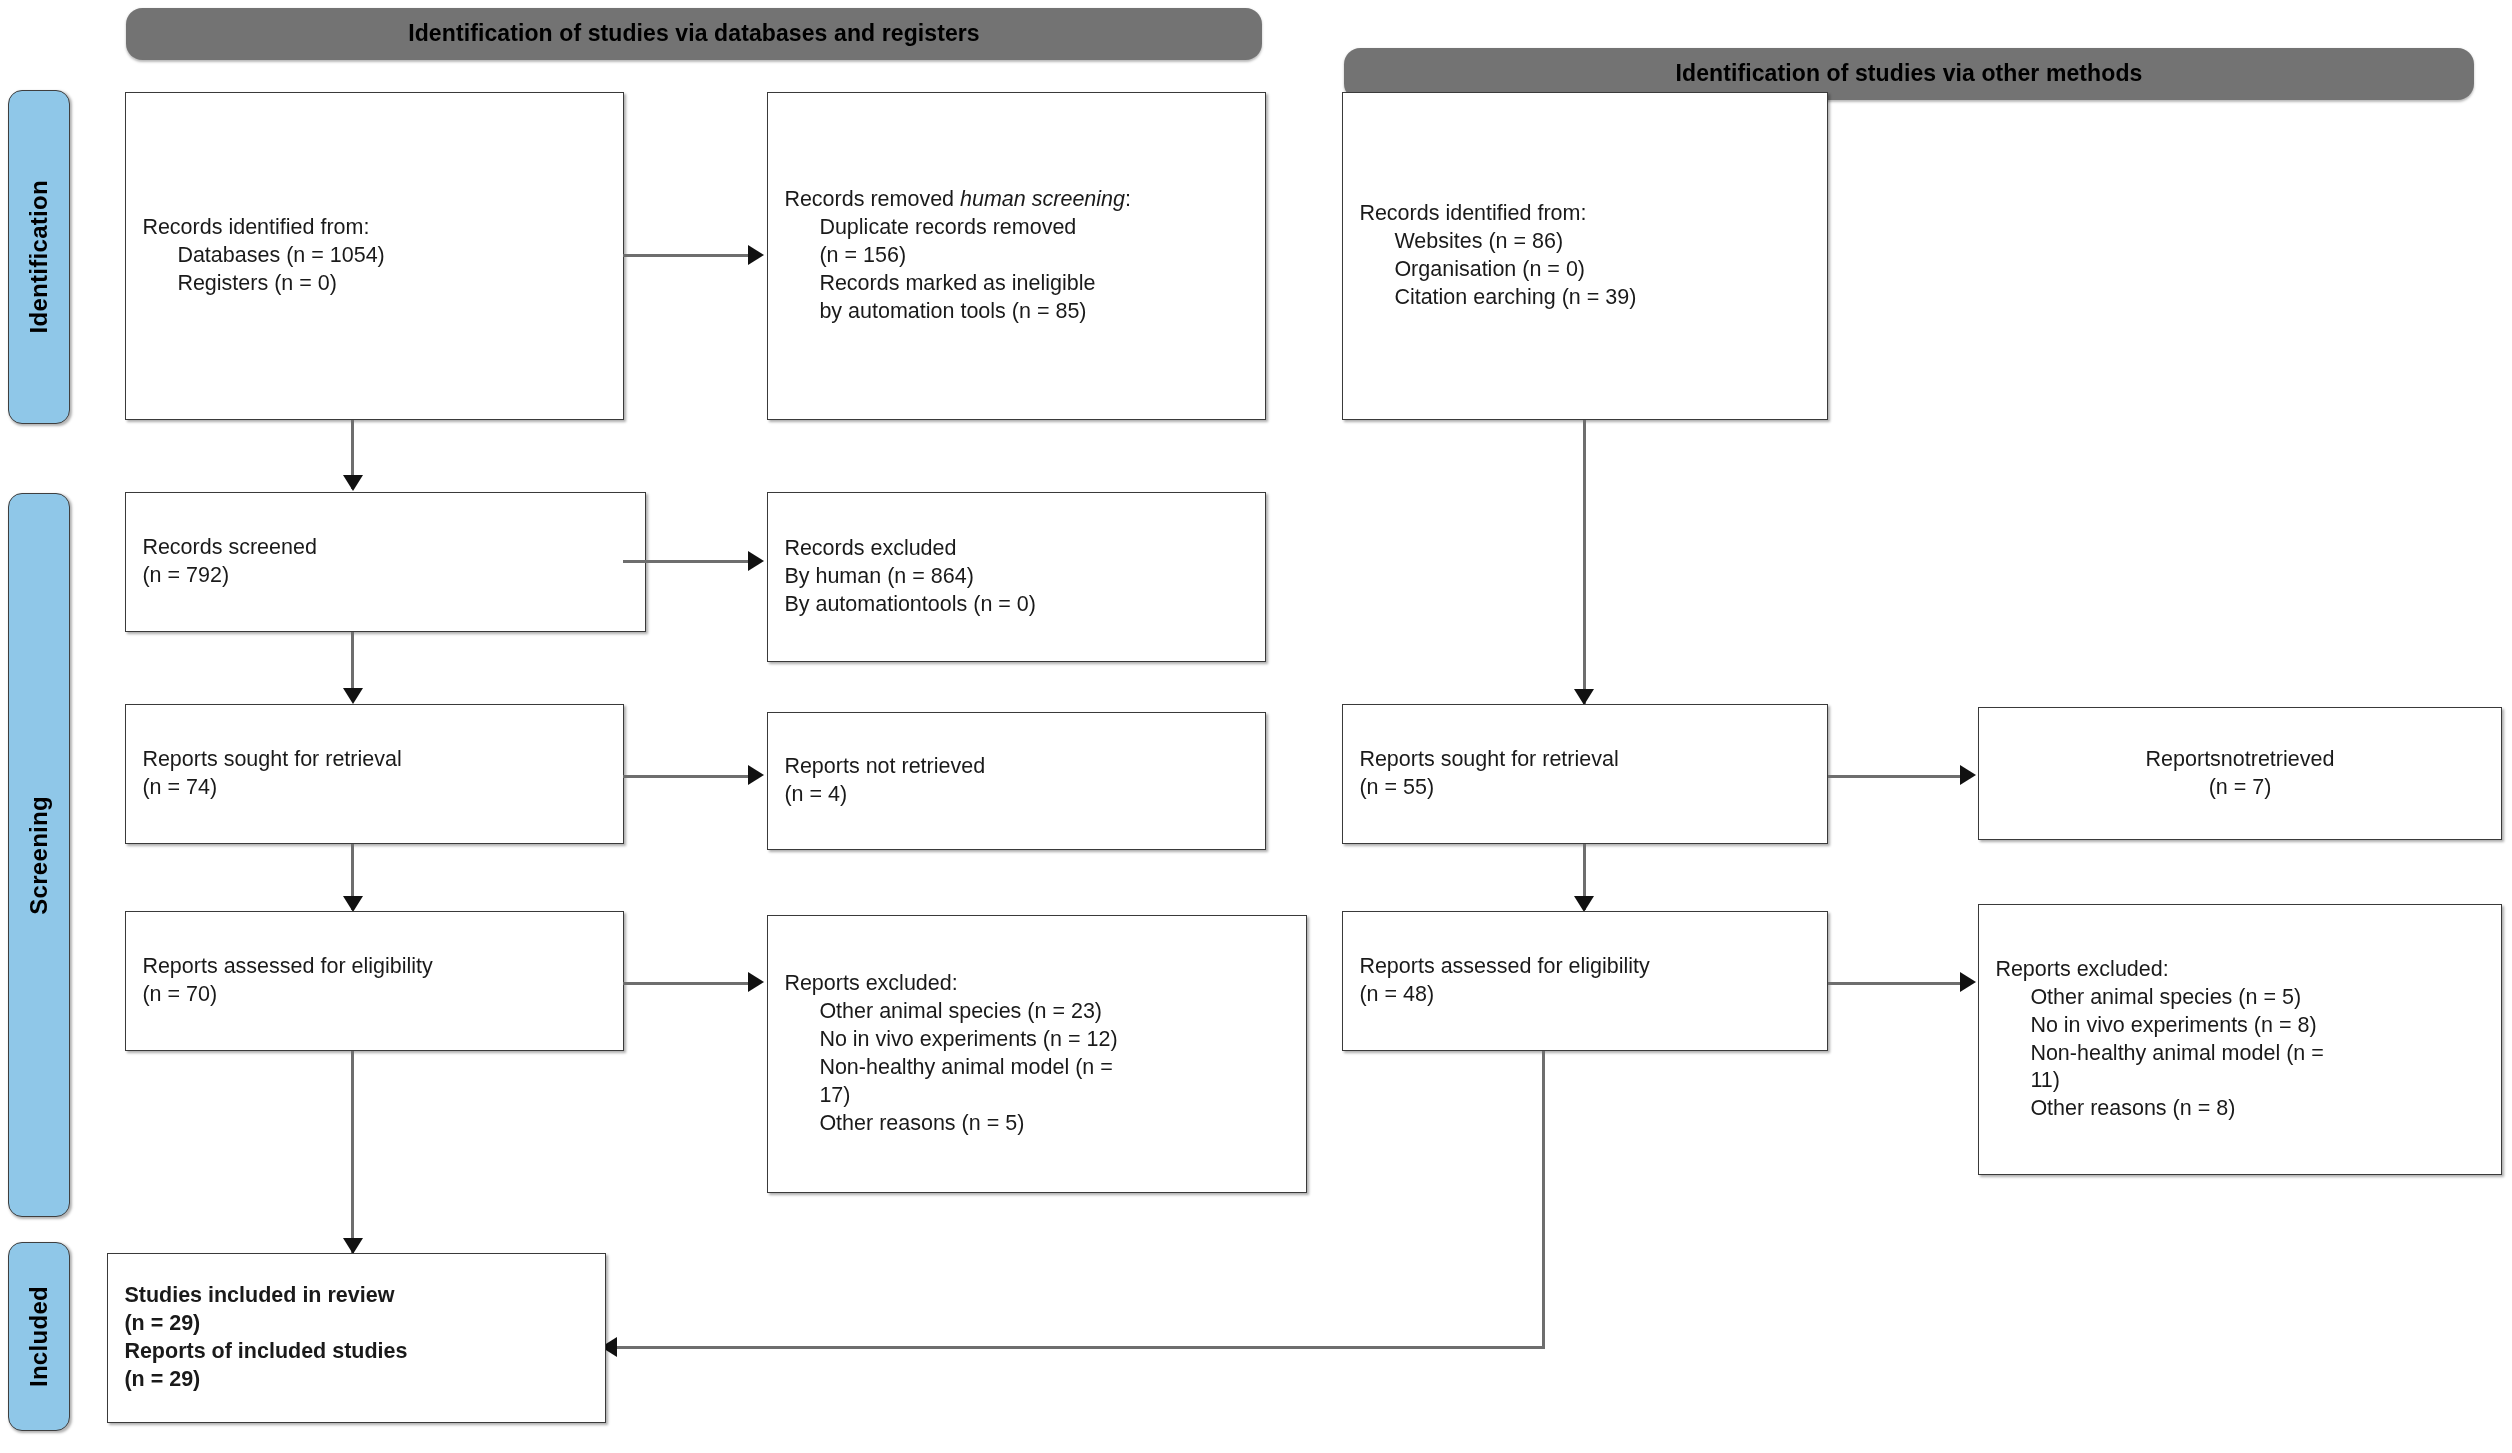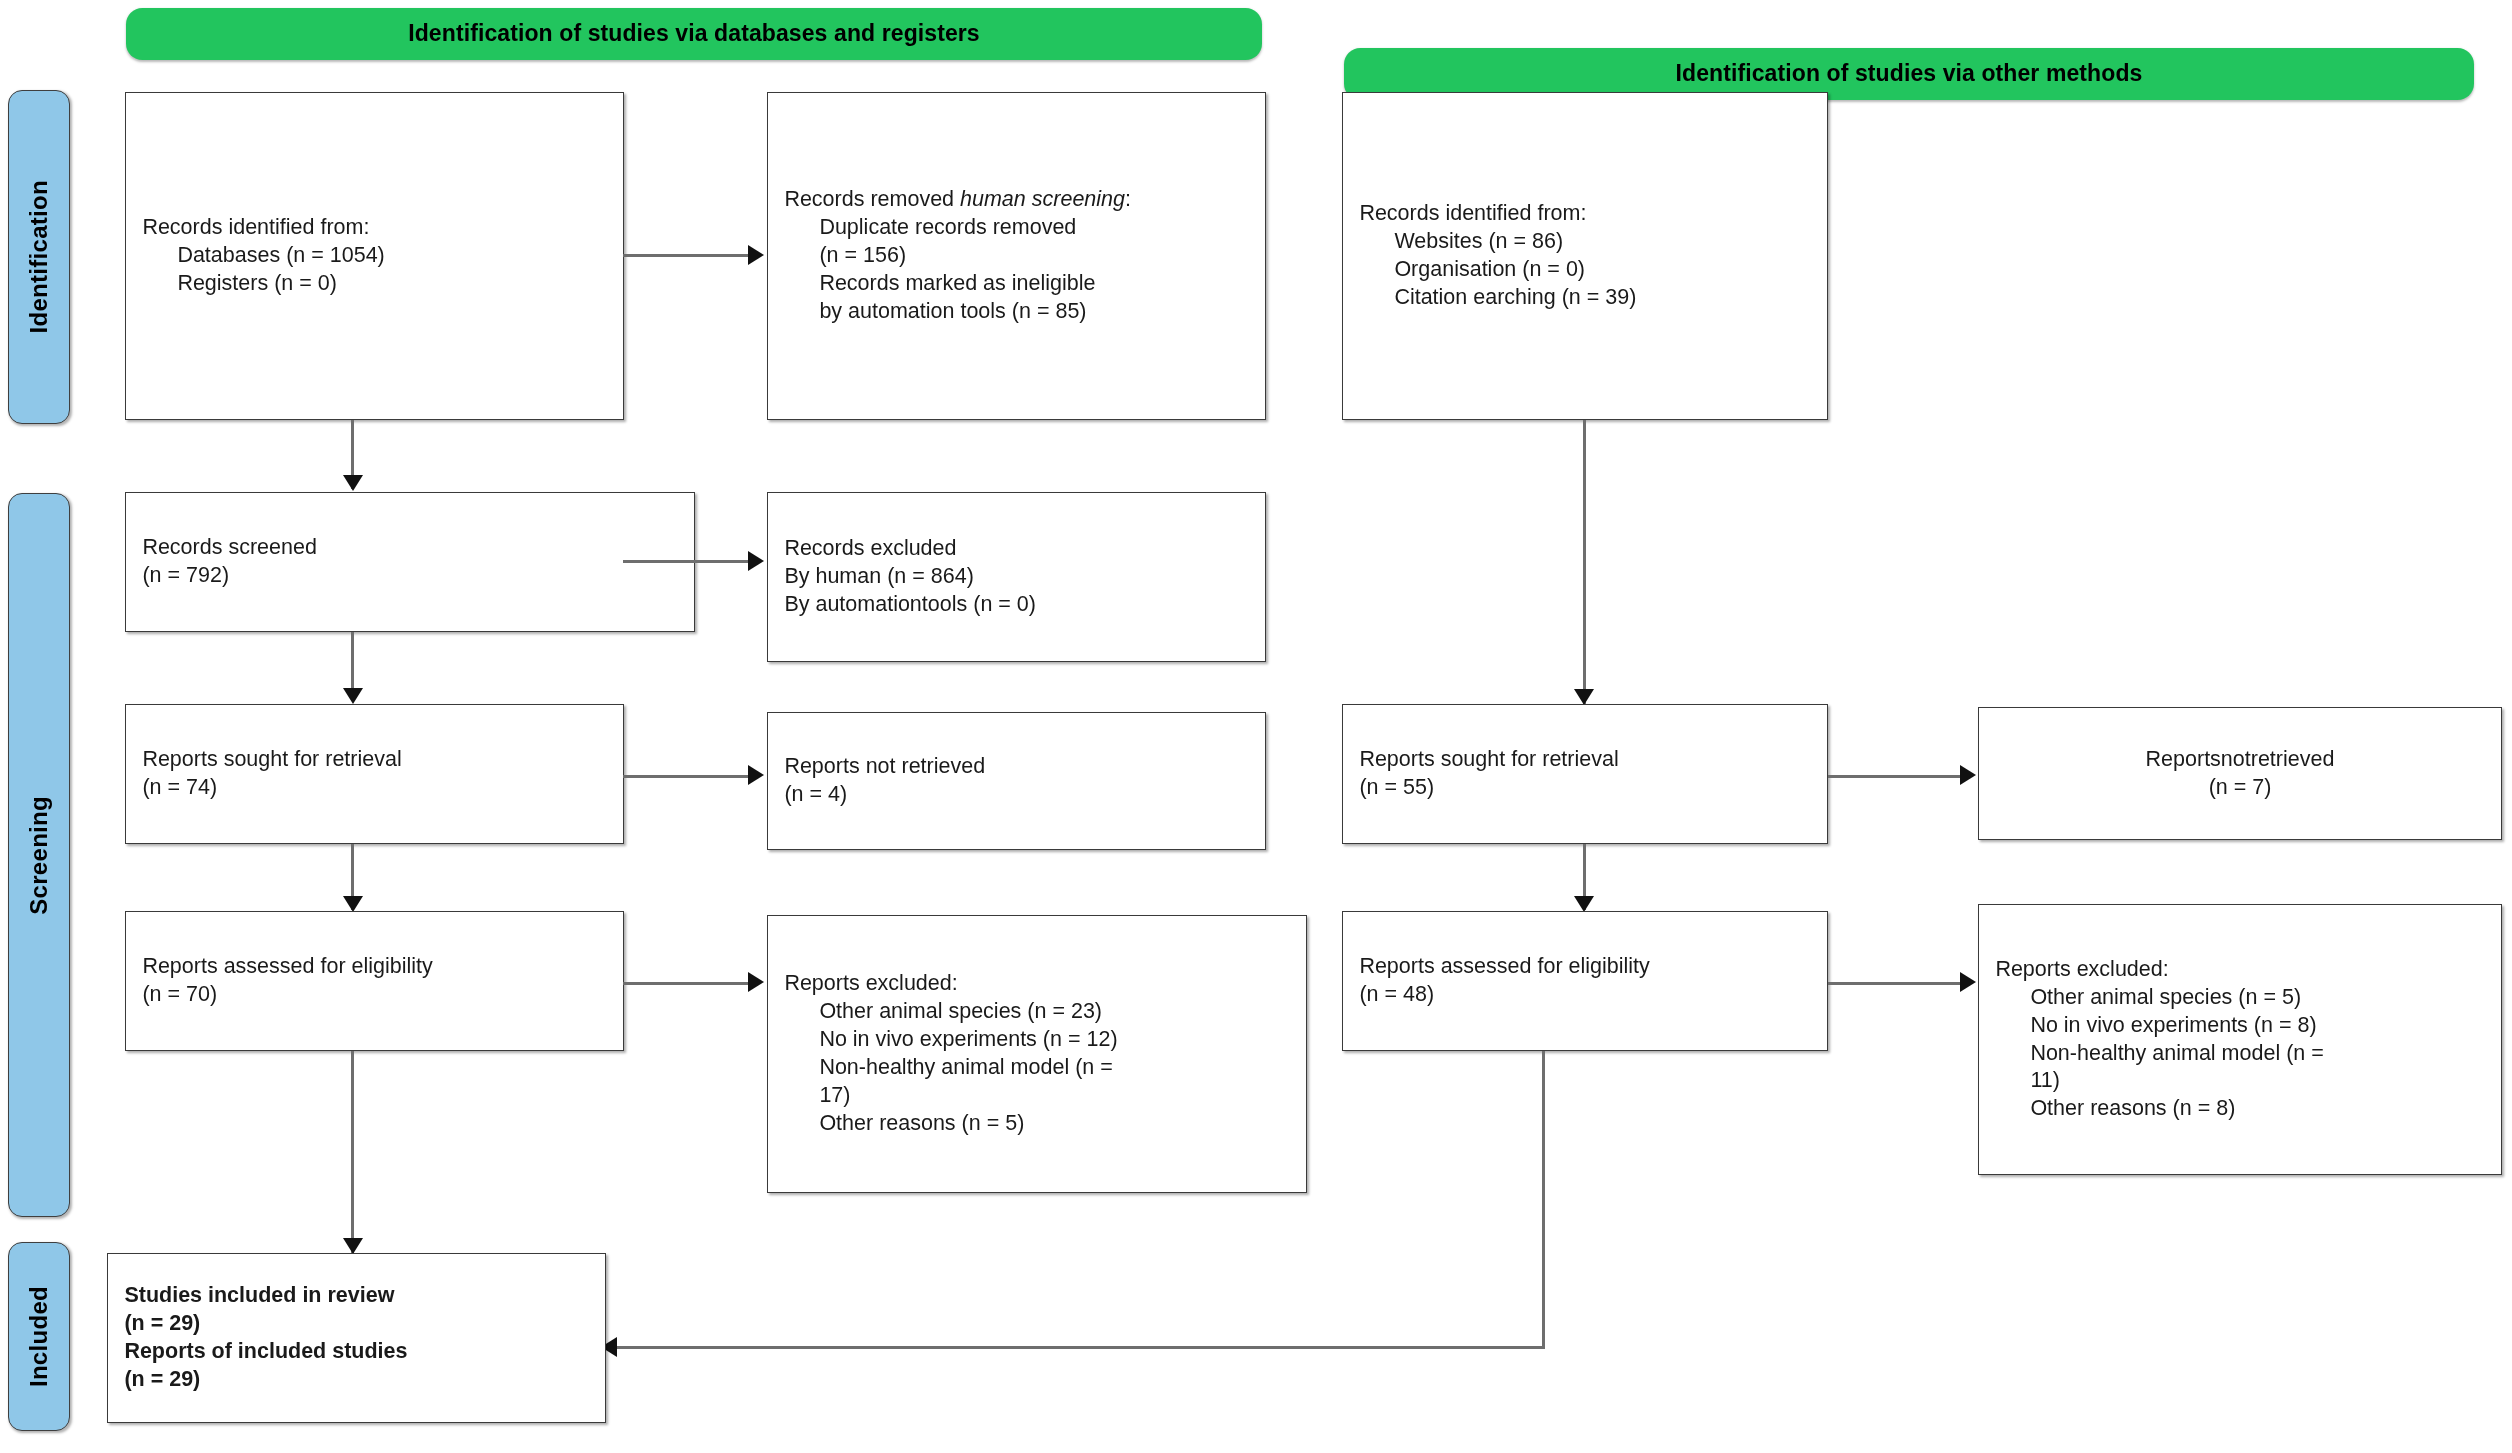--- a/index.html
+++ b/index.html
@@ -4,21 +4,21 @@
 <style>
   html,body{margin:0;padding:0;background:#ffffff;}
   body{width:2512px;height:1454px;position:relative;
        font-family:"Liberation Sans","DejaVu Sans",sans-serif;color:#1a1a1a;}
 
   
   .node{position:absolute;box-sizing:border-box;}
 
   
   .banner{
-    background:#22c55e;
+    background:#737373;
     border-radius:16.4px;
     display:flex;align-items:center;justify-content:center;
     font-weight:bold;font-size:23px;letter-spacing:0.1px;
     color:#000;
     box-shadow:0 1.9px 2.5px rgba(0,0,0,.28);
   }
 
   
   .rail{
     background:#8FC7E8;
@@ -112,21 +112,21 @@
 
 <div class="hline" style="left:623px;top:254px;width:126px;"></div>
 <div class="arrow-r" style="left:748px;top:245px;"></div>
 
 <div class="vline" style="left:351px;top:420px;height:69px;"></div>
 <div class="arrow-d" style="left:343px;top:475px;"></div>
 
 <div class="vline" style="left:1583px;top:420px;height:284px;"></div>
 <div class="arrow-d" style="left:1574px;top:689px;"></div>
 
-<div class="node box" style="left:125px;top:492px;width:570px;height:140px;">
+<div class="node box" style="left:125px;top:492px;width:521px;height:140px;">
   <div class="txt">
     <div class="ln">Records screened</div>
     <div class="ln">(n = 792)</div>
   </div>
 </div>
 
 <div class="node box" style="left:767px;top:492px;width:499px;height:170px;">
   <div class="txt">
     <div class="ln">Records excluded</div>
     <div class="ln">By human (n = 864)</div>

